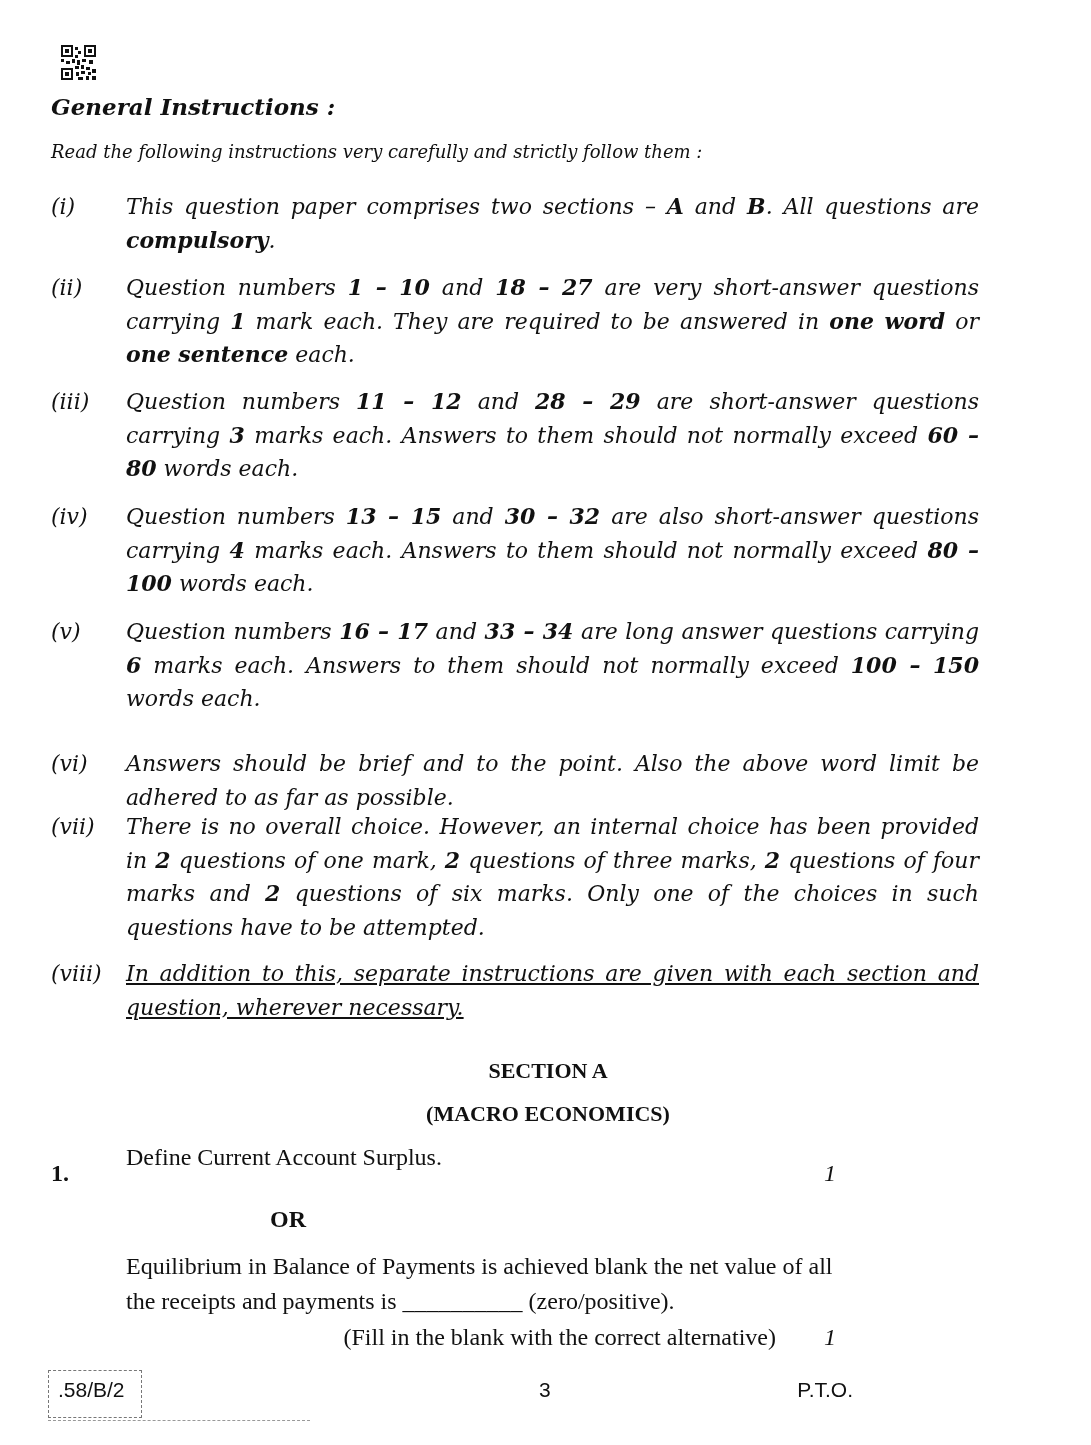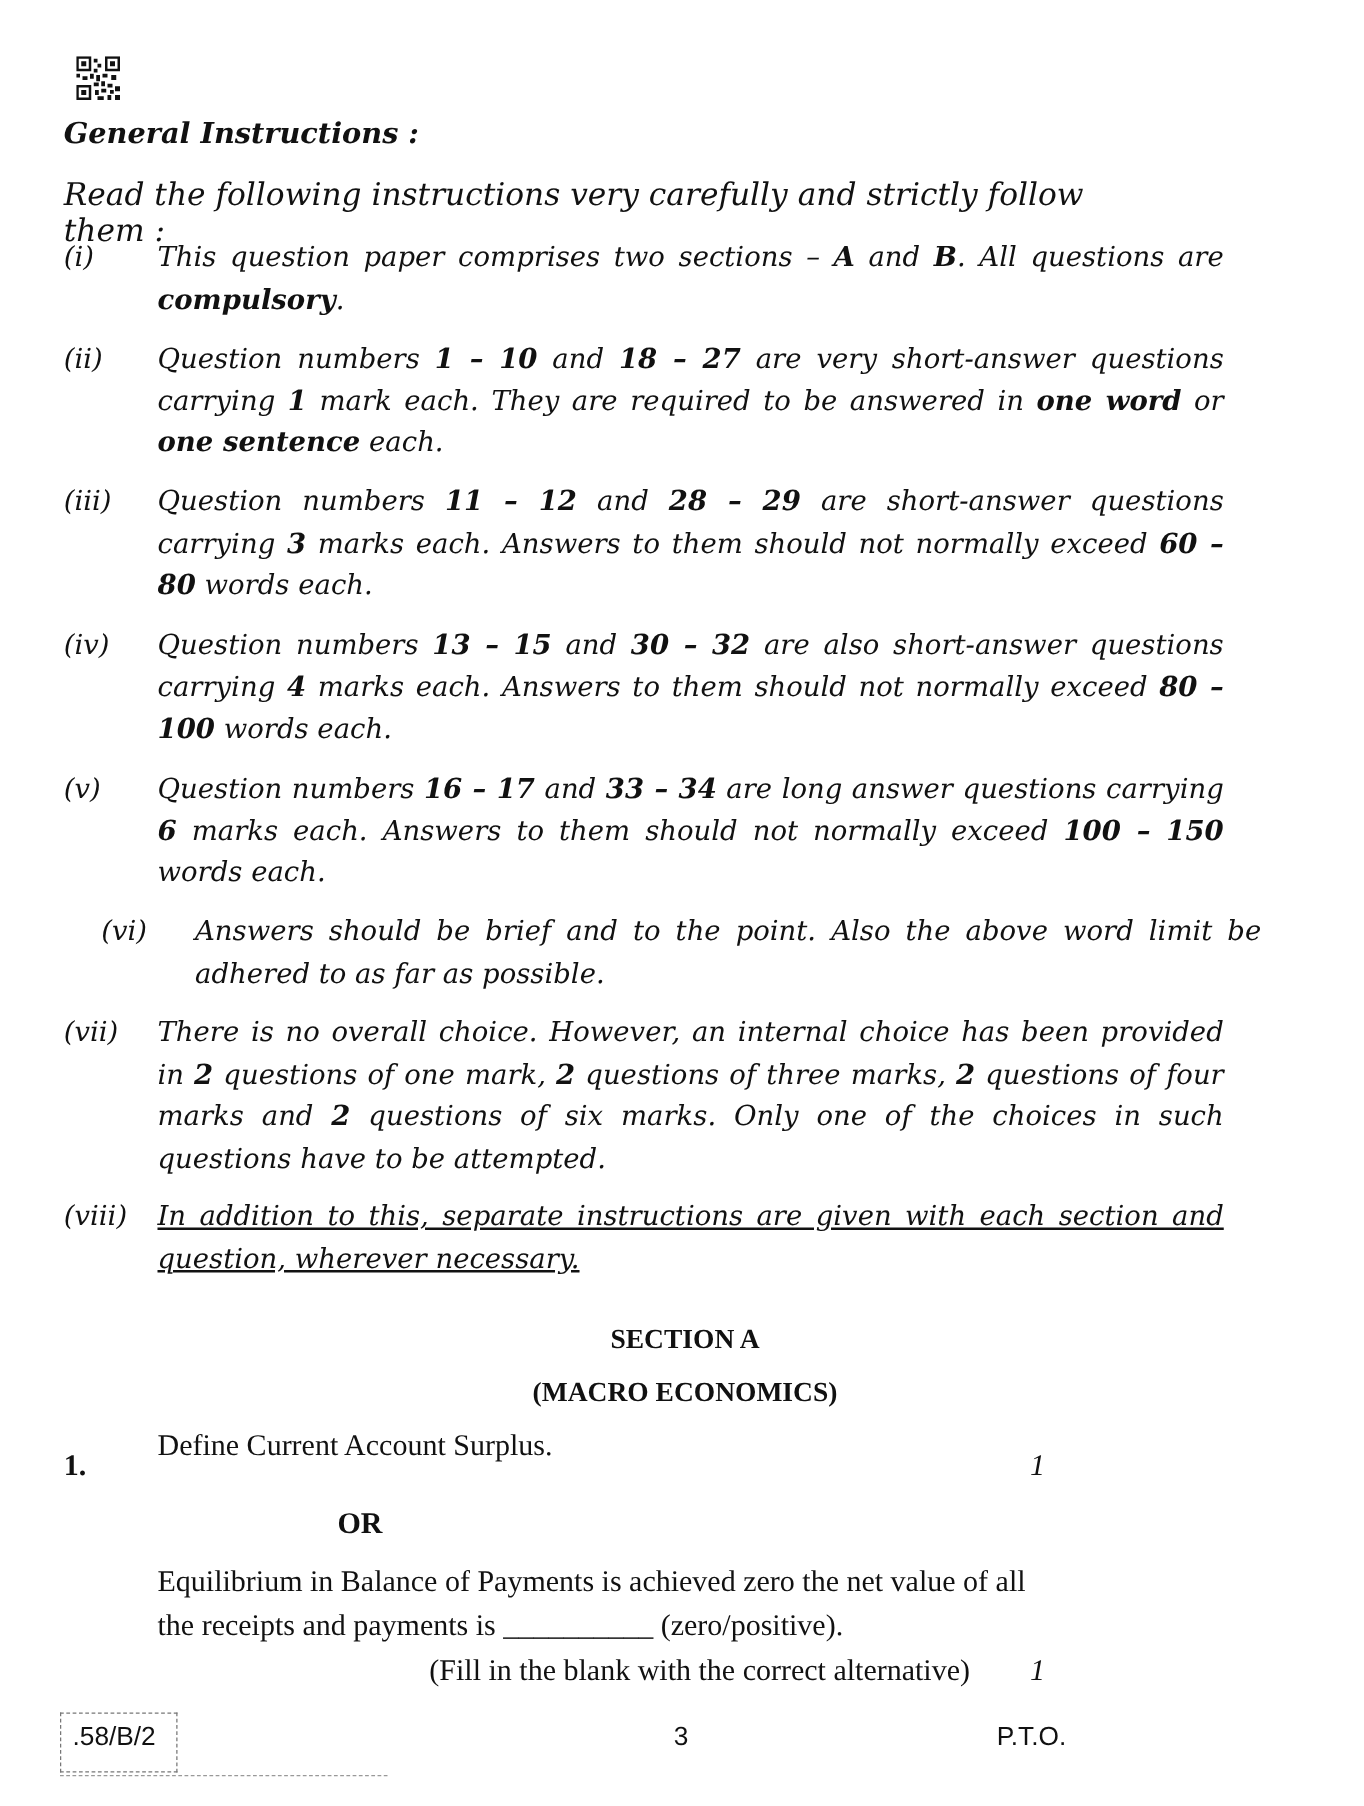--- a/index.html
+++ b/index.html
@@ -1,21 +1,21 @@
 <!DOCTYPE html>
 <html><head>
 <meta charset="utf-8">
 <style>
   html, body { margin:0; padding:0; background:#ffffff; }
   body { width:1091px; height:1445px; position:relative; overflow:hidden;
          font-family:"DejaVu Serif","Liberation Serif",serif; color:#111; }
   .page { position:absolute; left:0; top:0; width:893px; height:1445px; }
   .qr { position:absolute; left:61px; top:45px; width:35px; height:35px; }
   .gi-title { position:absolute; left:51px; top:93px; font-size:23px; font-weight:bold; font-style:italic; }
-  .gi-intro { position:absolute; left:51px; top:141px; font-size:25px; font-style:italic; }
+  .gi-intro { position:absolute; left:51px; top:141px; font-size:18px; font-style:italic; }
   .inst { position:absolute; left:51px; width:928px; font-size:22px; font-style:italic; line-height:33.5px; }
   .inst .num { position:absolute; left:0; top:0; width:70px; }
   .inst .txt { margin-left:75px; text-align:justify; }
   .inst b { font-weight:bold; }
   .sec { position:absolute; left:0; width:1096px; text-align:center; font-size:22px; font-weight:bold;
          font-family:"Liberation Serif","DejaVu Serif",serif; }
   .q { position:absolute; font-family:"Liberation Serif","DejaVu Serif",serif; font-size:24px; }
   .mark { position:absolute; right:57px; font-style:italic; font-size:24px; font-family:"Liberation Serif",serif; }
   .footer { position:absolute; top:1378px; font-family:"Liberation Sans","DejaVu Sans",sans-serif; font-size:21px; }
   .code-box { position:absolute; left:48px; top:1370px; width:92px; height:46px; border:1px dashed #777; }
@@ -74,21 +74,21 @@
         <div class="txt"><span>Question numbers </span><b>11 – 12</b><span> and </span><b>28 – 29</b><span> are short-answer questions carrying </span><b>3</b><span> marks each. Answers to them should not normally exceed </span><b>60 – 80</b><span> words each.</span></div>
       </div>
       <div class="inst" style="top: 500px;">
         <span class="num">(iv)</span>
         <div class="txt"><span>Question numbers </span><b>13 – 15</b><span> and </span><b>30 – 32</b><span> are also short-answer questions carrying </span><b>4</b><span> marks each. Answers to them should not normally exceed </span><b>80 – 100</b><span> words each.</span></div>
       </div>
       <div class="inst" style="top: 615px;">
         <span class="num">(v)</span>
         <div class="txt"><span>Question numbers </span><b>16 – 17</b><span> and </span><b>33 – 34</b><span> are long answer questions carrying </span><b>6</b><span> marks each. Answers to them should not normally exceed </span><b>100 – 150</b><span> words each.</span></div>
       </div>
-      <div class="inst" style="top: 729px; margin-left: 30px;">
+      <div class="inst" style="top: 747px;">
         <span class="num">(vi)</span>
         <div class="txt"><span>Answers should be brief and to the point. Also the above word limit be adhered to as far as possible.</span></div>
       </div>
       <div class="inst" style="top: 810px;">
         <span class="num">(vii)</span>
         <div class="txt"><span>There is no overall choice. However, an internal choice has been provided in </span><b>2</b><span> questions of one mark, </span><b>2</b><span> questions of three marks, </span><b>2</b><span> questions of four marks and </span><b>2</b><span> questions of six marks. Only one of the choices in such questions have to be attempted.</span></div>
       </div>
       <div class="inst" style="top: 957px; text-decoration: underline;">
         <span class="num">(viii)</span>
         <div class="txt"><span>In addition to this, separate instructions are given with each section and question, wherever necessary.</span></div>
@@ -97,21 +97,21 @@
 
   <div class="sec" style="top:1058px;">SECTION A</div>
   <div class="sec" style="top:1101px;">(MACRO ECONOMICS)</div>
 
   <div class="q" style="left:51px; top:1160px; font-weight:bold;">1.</div>
   <div class="q" style="left:126px; top:1144px;">Define Current Account Surplus.</div>
   <div class="mark" style="top:1160px;">1</div>
 
   <div class="q" style="left:270px; top:1206px; font-weight:bold;">OR</div>
 
-  <div class="q" style="left:126px; top:1253px;">Equilibrium in Balance of Payments is achieved zero the net value of all</div>
+  <div class="q" style="left:126px; top:1253px;">Equilibrium in Balance of Payments is achieved blank the net value of all</div>
   <div class="q" style="left:126px; top:1288px;">the receipts and payments is __________ (zero/positive).</div>
   <div class="q" style="right:117px; top:1324px;">(Fill in the blank with the correct alternative)</div>
   <div class="mark" style="top:1324px;">1</div>
 
   <div class="code-box"></div>
   <div class="code-line"></div>
   <div class="footer" style="left:58px;">.58/B/2</div>
   <div class="footer" style="left:539px;">3</div>
   <div class="footer" style="right:40px;text-align:center;">P.T.O.</div>
 </div>

